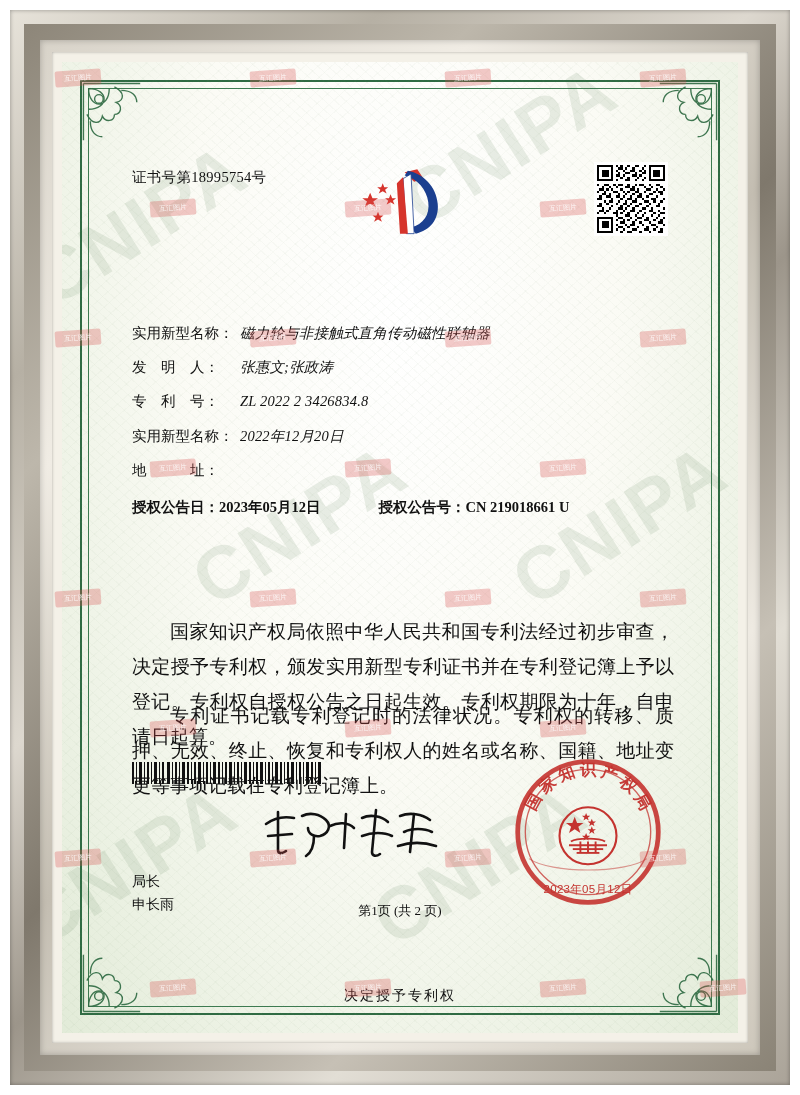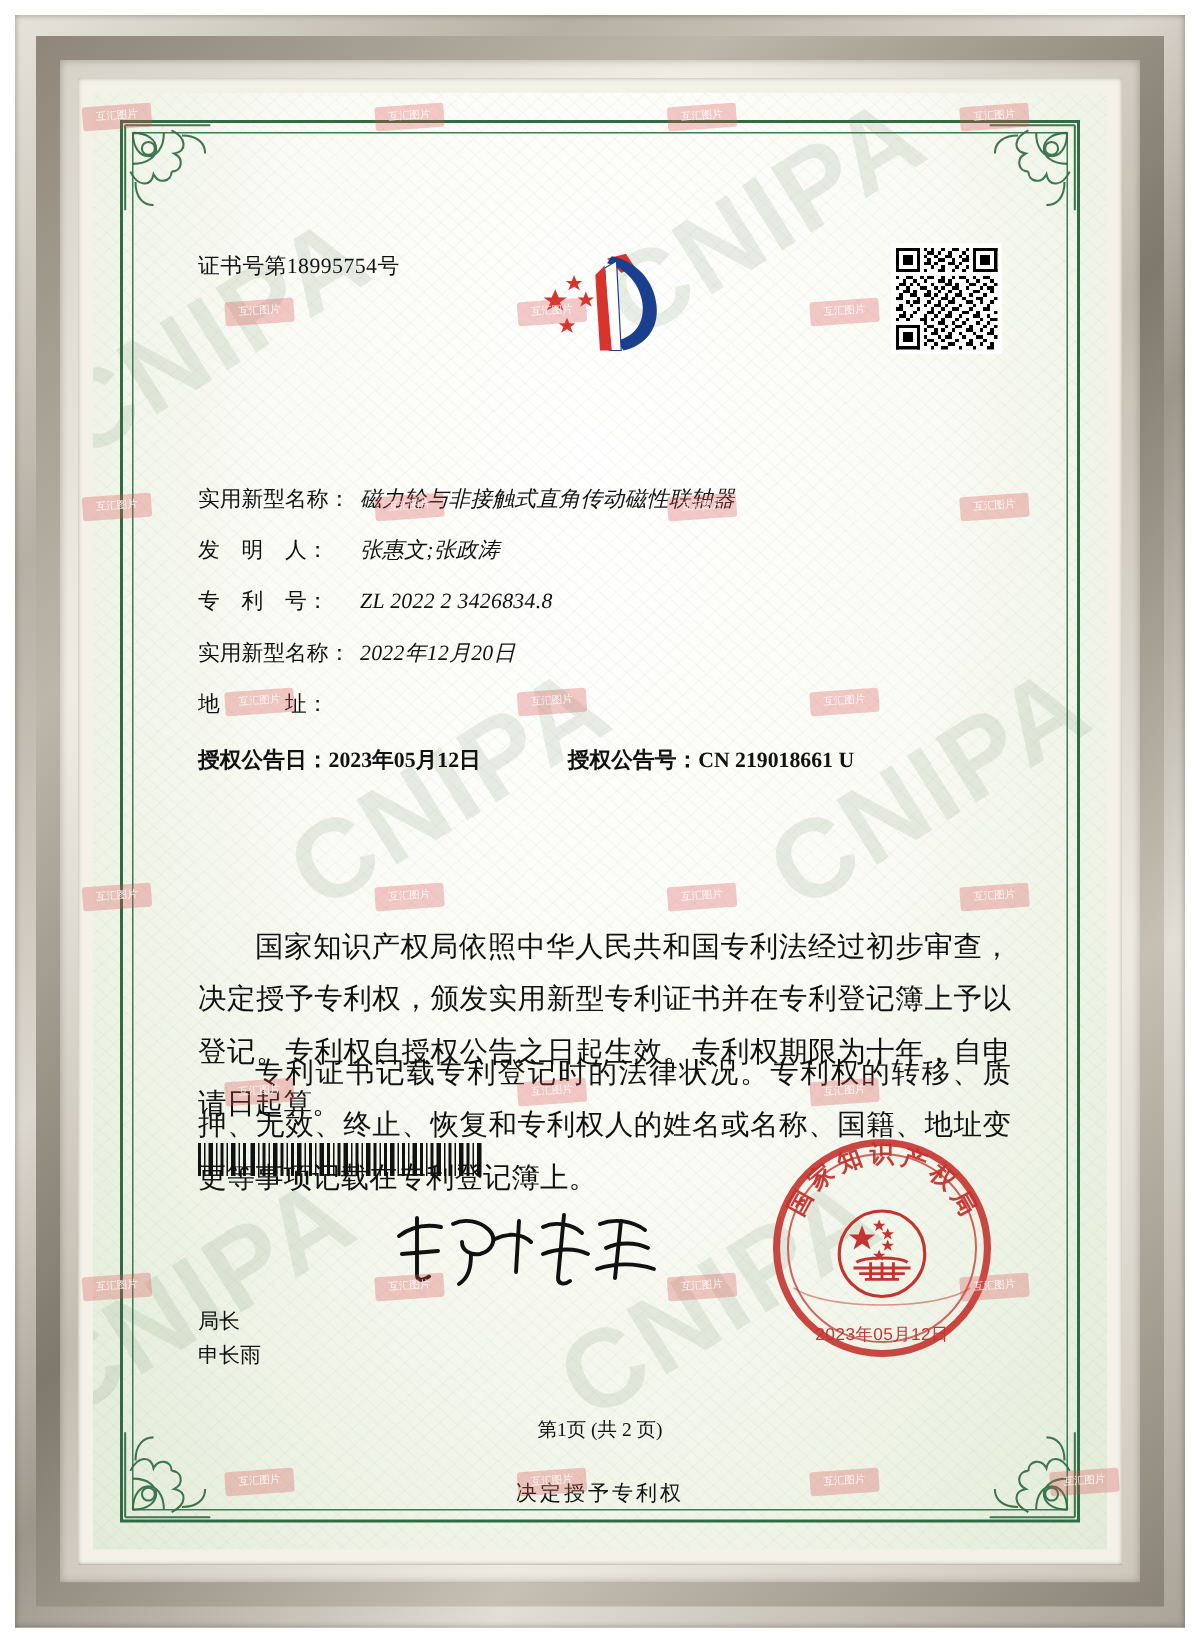--- a/index.html
+++ b/index.html
@@ -236,21 +236,21 @@
     width: 124px;
     text-align: center;
     font-size: 11.5px;
     color: #c4332f;
     font-family: "Liberation Sans", sans-serif;
     letter-spacing: 0.3px;
   }
 
   .page-no {
     position: absolute;
-    left: 0; right: 0; top: 882px;
+    left: 0; right: 0; top: 840px;
     text-align: center;
     font-size: 13px;
     color: #111;
   }
   .footnote {
     position: absolute;
     left: 0; right: 0; top: 925px;
     text-align: center;
     font-size: 14px;
     letter-spacing: 2px;

